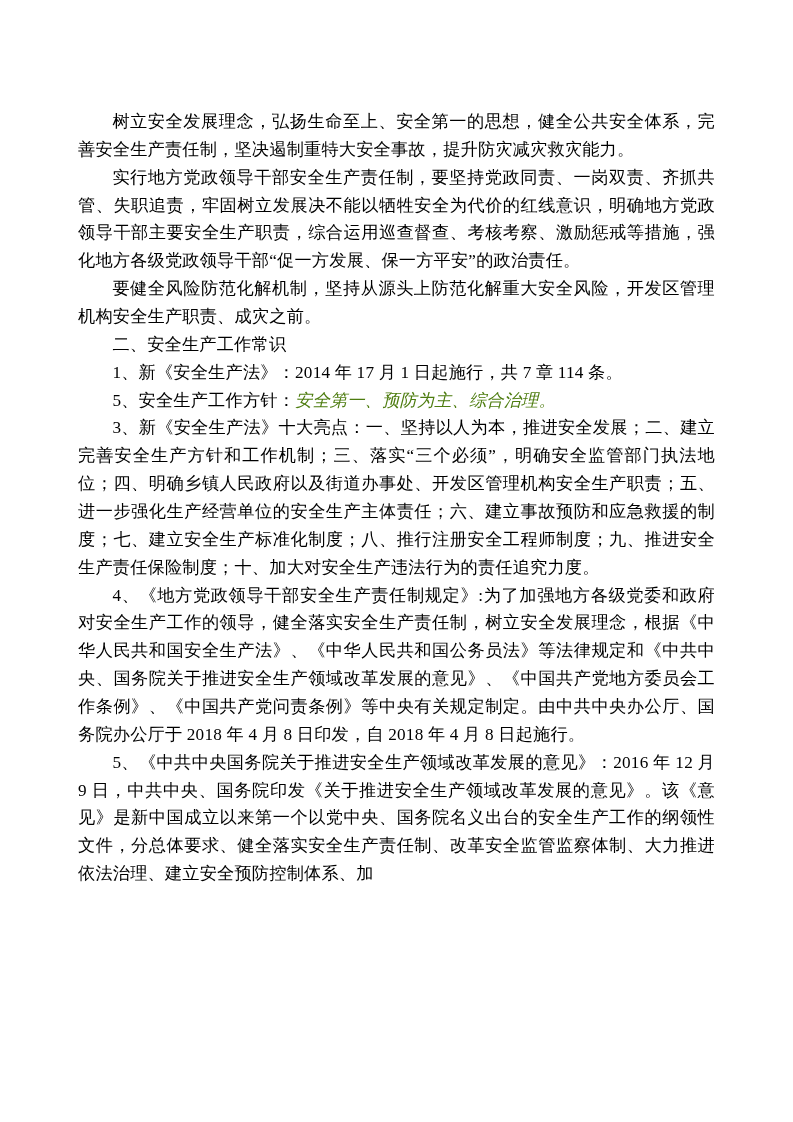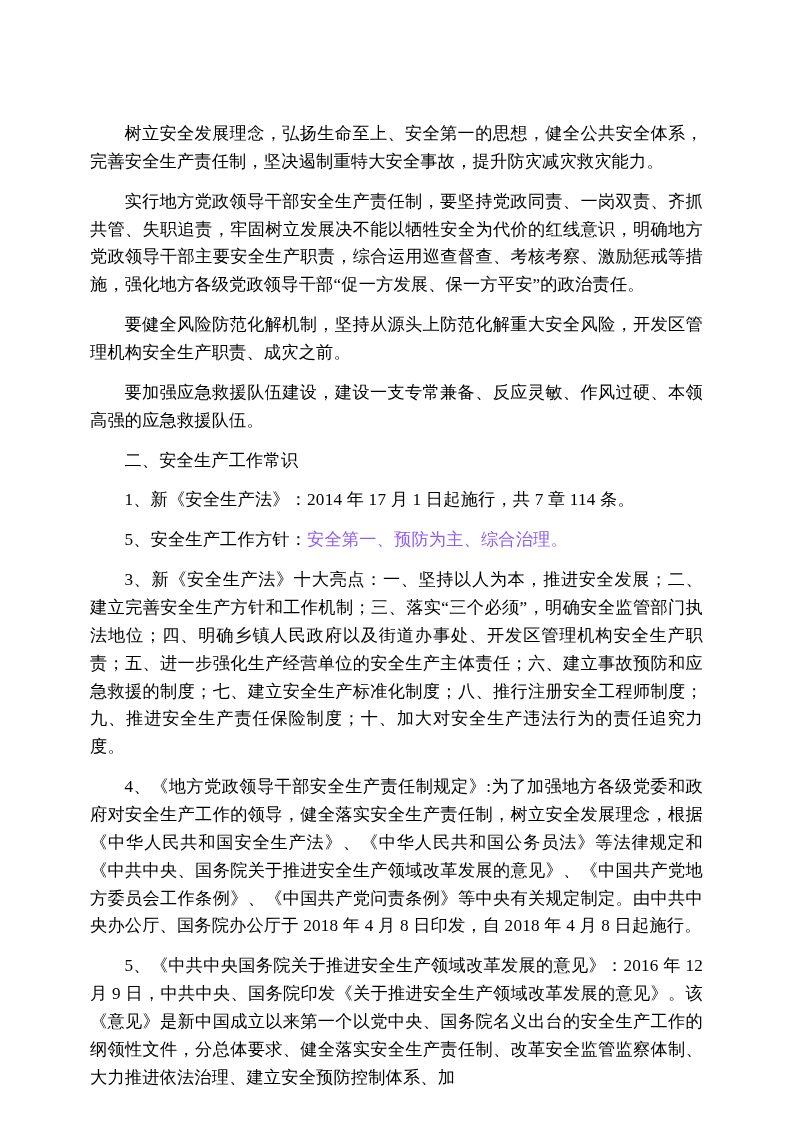--- a/index.html
+++ b/index.html
@@ -22,36 +22,36 @@
     background: #ffffff;
   }
   .doc-body {
     font-size: 17.2px;
     line-height: 1.62;
     text-align: justify;
     text-justify: inter-ideograph;
     letter-spacing: 0.2px;
   }
   p.para {
-    margin: 12px;
+    margin: 0;
     text-indent: 2em;
   }
   .red {
-    color: #8b5cf6;
+    color: #4d7c0f;
+    font-style: italic;
   }
 </style>
 </head>
 <body>
 
 <div id="page">
   <div class="doc-body" id="doc-body">
       <p class="para"><span>树立安全发展理念，弘扬生命至上、安全第一的思想，健全公共安全体系，完善安全生产责任制，坚决遏制重特大安全事故，提升防灾减灾救灾能力。</span></p>
       <p class="para"><span>实行地方党政领导干部安全生产责任制，要坚持党政同责、一岗双责、齐抓共管、失职追责，牢固树立发展决不能以牺牲安全为代价的红线意识，明确地方党政领导干部主要安全生产职责，综合运用巡查督查、考核考察、激励惩戒等措施，强化地方各级党政领导干部“促一方发展、保一方平安”的政治责任。</span></p>
       <p class="para"><span>要健全风险防范化解机制，坚持从源头上防范化解重大安全风险，开发区管理机构安全生产职责、成灾之前。</span></p>
-      <p class="para"><span>要加强应急救援队伍建设，建设一支专常兼备、反应灵敏、作风过硬、本领高强的应急救援队伍。</span></p>
       <p class="para"><span>二、安全生产工作常识</span></p>
       <p class="para"><span>1、新《安全生产法》：2014 年 17 月 1 日起施行，共 7 章 114 条。</span></p>
       <p class="para"><span>5、安全生产工作方针：</span><span class="red">安全第一、预防为主、综合治理。</span></p>
       <p class="para"><span>3、新《安全生产法》十大亮点：一、坚持以人为本，推进安全发展；二、建立完善安全生产方针和工作机制；三、落实“三个必须”，明确安全监管部门执法地位；四、明确乡镇人民政府以及街道办事处、开发区管理机构安全生产职责；五、进一步强化生产经营单位的安全生产主体责任；六、建立事故预防和应急救援的制度；七、建立安全生产标准化制度；八、推行注册安全工程师制度；九、推进安全生产责任保险制度；十、加大对安全生产违法行为的责任追究力度。</span></p>
       <p class="para"><span>4、《地方党政领导干部安全生产责任制规定》:为了加强地方各级党委和政府对安全生产工作的领导，健全落实安全生产责任制，树立安全发展理念，根据《中华人民共和国安全生产法》、《中华人民共和国公务员法》等法律规定和《中共中央、国务院关于推进安全生产领域改革发展的意见》、《中国共产党地方委员会工作条例》、《中国共产党问责条例》等中央有关规定制定。由中共中央办公厅、国务院办公厅于 2018 年 4 月 8 日印发，自 2018 年 4 月 8 日起施行。</span></p>
       <p class="para"><span>5、《中共中央国务院关于推进安全生产领域改革发展的意见》：2016 年 12 月 9 日，中共中央、国务院印发《关于推进安全生产领域改革发展的意见》。该《意见》是新中国成立以来第一个以党中央、国务院名义出台的安全生产工作的纲领性文件，分总体要求、健全落实安全生产责任制、改革安全监管监察体制、大力推进依法治理、建立安全预防控制体系、加</span></p>
     </div>
 </div>
 
 </body></html>

